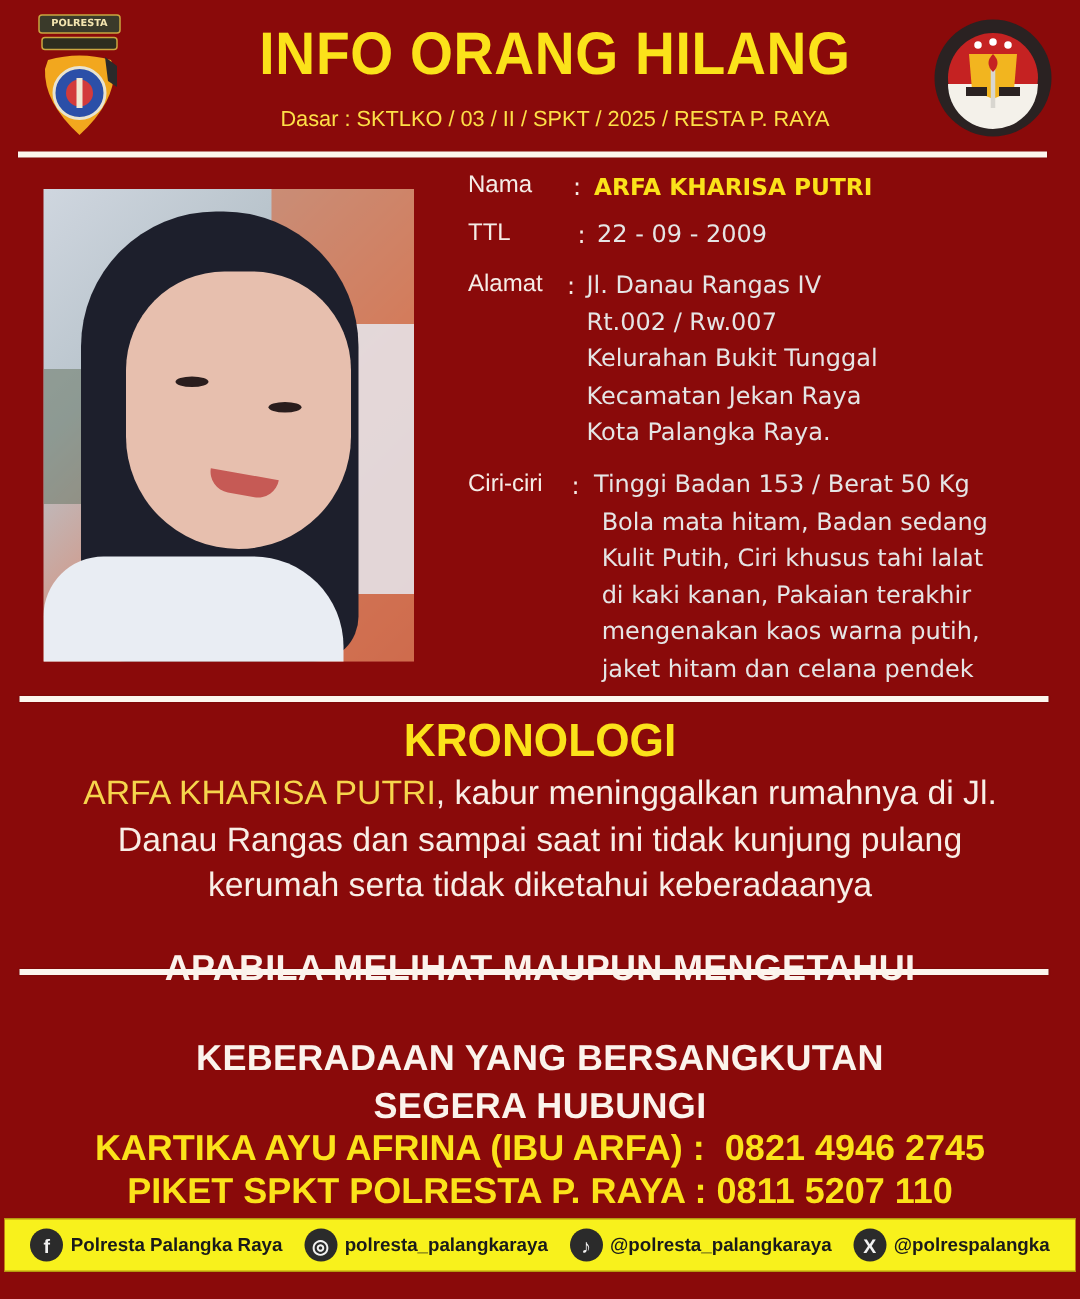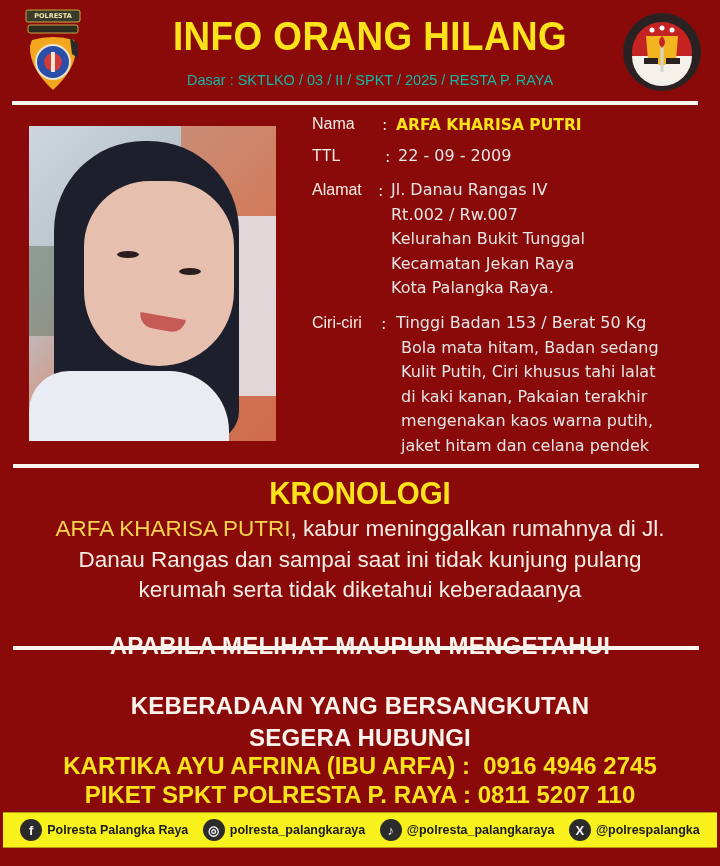--- a/index.html
+++ b/index.html
@@ -17,21 +17,21 @@
   #logo-left { left:22px; top:8px; width:62px; height:86px;text-align:right; }
   #logo-right { left:622px; top:12px; width:80px; height:80px; }
   #title {
     left:100px; width:540px; top:14px; text-align:center;
     font-family:"Liberation Sans", sans-serif; font-weight:bold;
     font-size:40px; letter-spacing:0.5px; color:#fbe21a;
     transform:scaleX(0.92); transform-origin:center;
   }
   #basis {
     left:110px; width:520px; top:72px; text-align:center;
-    font-family:"Liberation Sans", sans-serif; font-size:14.5px; color:#14b8a6;
+    font-family:"Liberation Sans", sans-serif; font-size:14.5px; color:#fde047;
   }
 
   
   #photo {
     left:29px; top:126px; width:247px; height:315px;
     overflow:hidden;
     background: linear-gradient(135deg,#cfd6df 0%,#b9c4cc 30%,#d88e78 60%,#c85a4a 100%);
   }
   #photo .bg-field { position:absolute; left:0; top:120px; width:60px; height:90px; background:#6f7d6c; opacity:.6; }
   #photo .bg-red { position:absolute; right:0; top:0; width:95px; height:315px; background:#d2734f; opacity:.7; }
@@ -157,21 +157,21 @@
   <div><span class="hl">ARFA KHARISA PUTRI</span><span>, kabur meninggalkan rumahnya di Jl.</span></div>
   <div>Danau Rangas dan sampai saat ini tidak kunjung pulang</div>
   <div>kerumah serta tidak diketahui keberadaanya</div>
 </div>
 
 <div class="hr" style="left:13px; top:646px; width:686px;"></div>
 
 <div class="cta cta-white" style="top:632px;">APABILA MELIHAT MAUPUN MENGETAHUI</div>
 <div class="cta cta-white" style="top:692px;">KEBERADAAN YANG BERSANGKUTAN</div>
 <div class="cta cta-white" style="top:724px;">SEGERA HUBUNGI</div>
-<div class="cta cta-yellow" style="top:752px; white-space:pre;">KARTIKA AYU AFRINA (IBU ARFA) :  0916 4946 2745</div>
+<div class="cta cta-yellow" style="top:752px; white-space:pre;">KARTIKA AYU AFRINA (IBU ARFA) :  0821 4946 2745</div>
 <div class="cta cta-yellow" style="top:781px;">PIKET SPKT POLRESTA P. RAYA : 0811 5207 110</div>
 
 <div class="abs" id="footer">
   <div class="social">
     <span class="ic">f</span>
     <span>Polresta Palangka Raya</span>
   </div>
   <div class="social">
     <span class="ic">◎</span>
     <span>polresta_palangkaraya</span>

